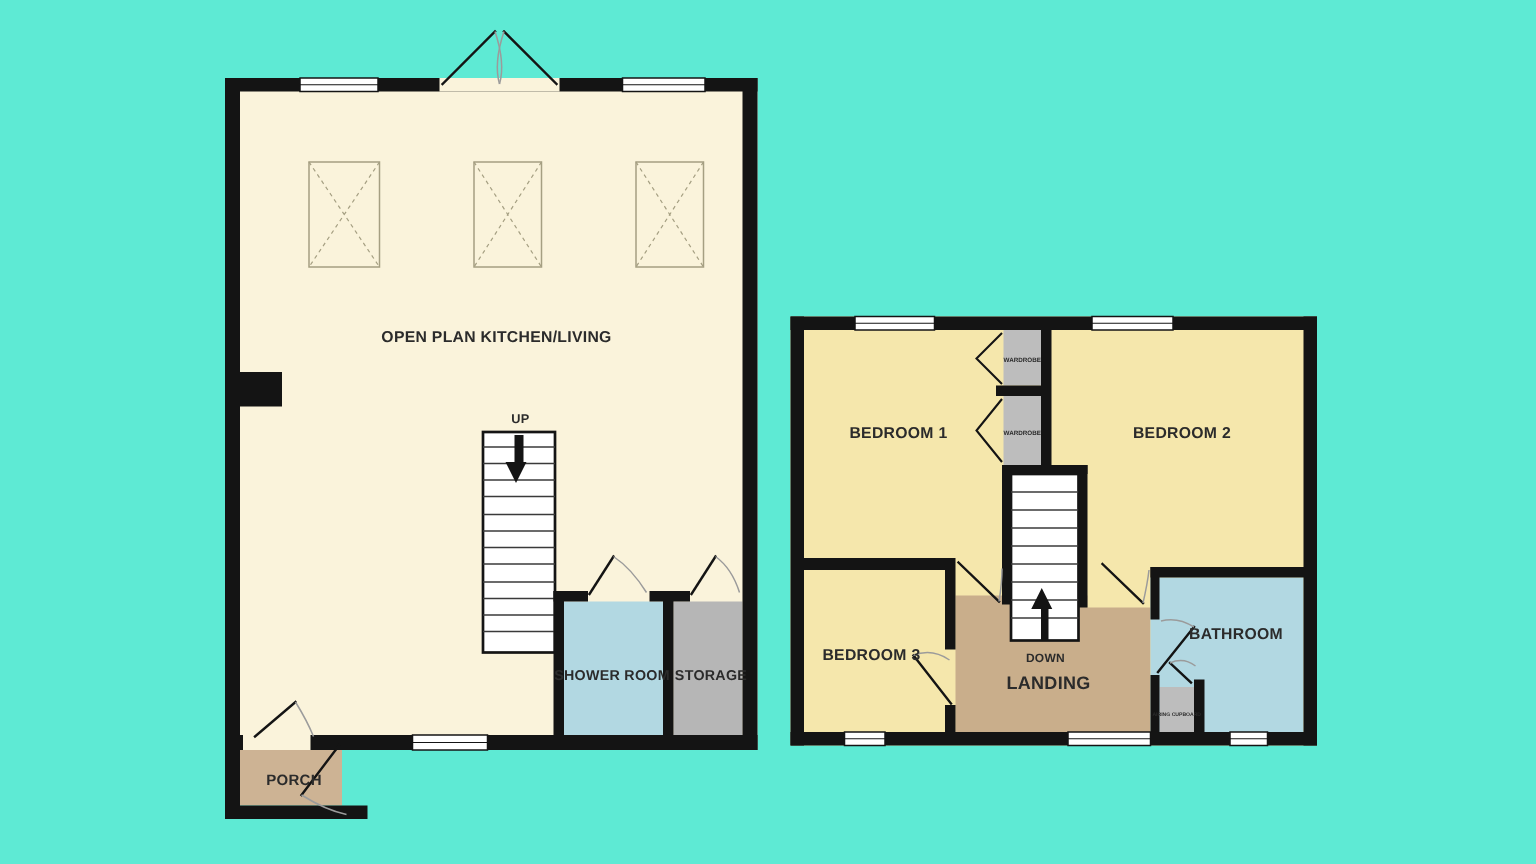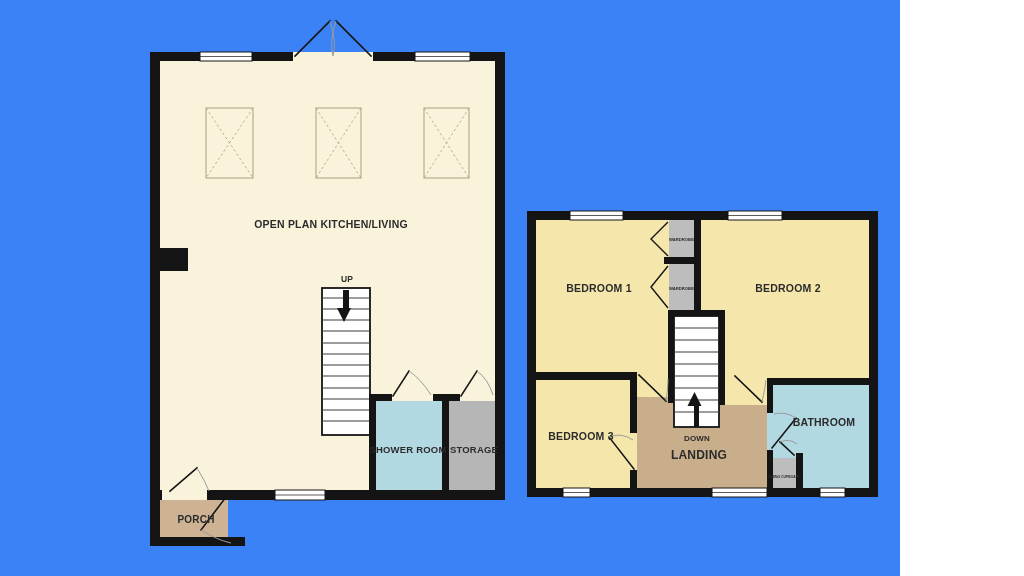--- a/index.html
+++ b/index.html
@@ -1,16 +1,16 @@
 <!DOCTYPE html>
 <html><head>
 <meta charset="utf-8">
 <style>
   html,body{margin:0;padding:0;background:#ffffff;}
-  .page{position:relative;width:900px;height:576px;background:#3b82f6;overflow:hidden;}
+  .page{position:relative;width:1024px;height:576px;background:#5eead4;overflow:hidden;}
   svg{position:absolute;left:0;top:0;}
   text{font-family:"Liberation Sans","DejaVu Sans",sans-serif;font-weight:bold;fill:#2b2b2b;letter-spacing:.2px;}
   .lbl{font-size:10.5px;}
   .lbl-md{font-size:10px;}
   .lbl-s{font-size:9.5px;}
   .lbl-xs{font-size:8.5px;}
   .lbl-dn{font-size:8px;}
   .lbl-lg{font-size:12px;}
   .lbl-tiny{font-size:4.2px;letter-spacing:0;}
   .lbl-micro{font-size:3.4px;letter-spacing:0;}

